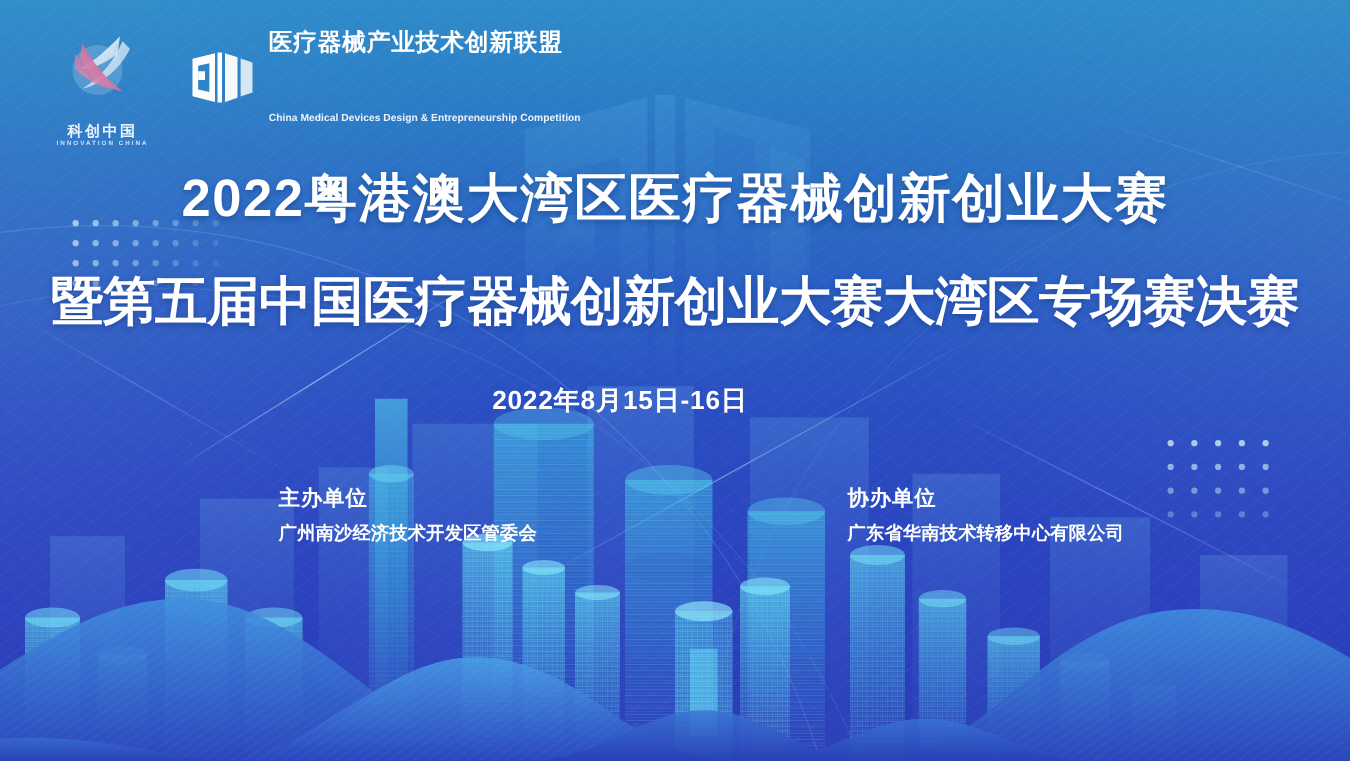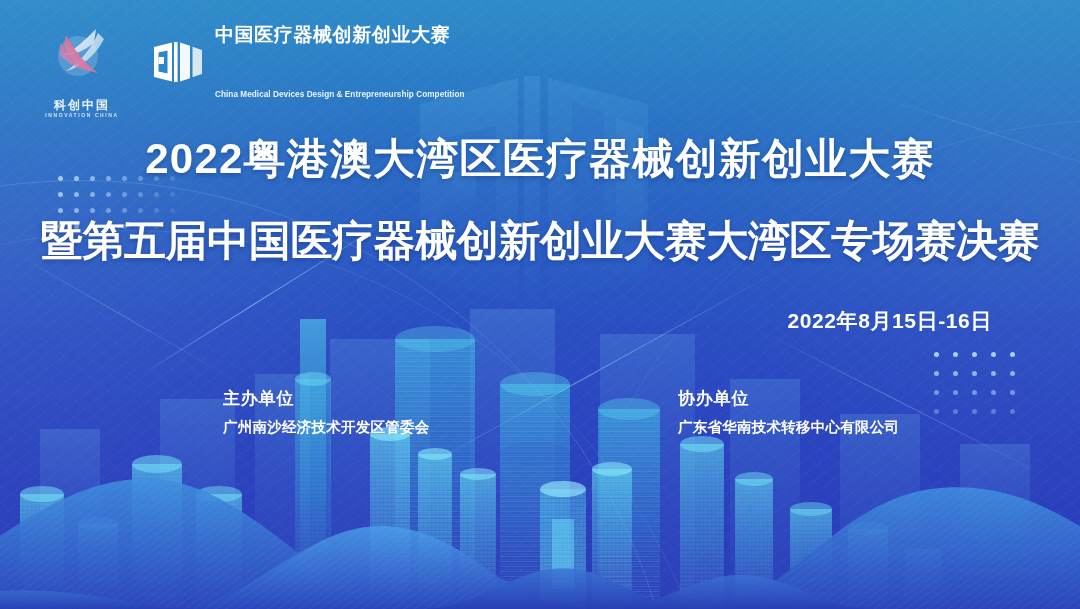--- a/index.html
+++ b/index.html
@@ -178,21 +178,21 @@
     color: #ffffff;
     letter-spacing: -0.4px;
     line-height: 1;
     white-space: nowrap;
     text-shadow: 0 2px 5px rgba(10,30,90,.35);
   }
   .date-line {
     position: absolute;
     left: 0; top: 310px;
     width: 992px;
-    text-align: right;
+    text-align: center;
     font-size: 21px;
     font-weight: 700;
     color: #ffffff;
     letter-spacing: .6px;
     line-height: 1;
     white-space: nowrap;
   }
 
   
   .org-block { position: absolute; z-index: 7; }
@@ -531,21 +531,21 @@
           <path d="M6.5 16.5 L15.5 14.5 L15.5 37.5 L6.5 35.5 Z" fill="#2e86c6"></path>
           <path d="M6.5 21 L12 21 L12 28 L6.5 28 Z" fill="#ffffff"></path>
 
           <rect x="22" y="6" width="3.6" height="40" fill="#ffffff"></rect>
 
           <path d="M28 6.5 L38 9.8 L38 42.2 L28 45.5 Z" fill="#ffffff" opacity=".95"></path>
           <path d="M40.5 10.8 L50 14 L50 38 L40.5 41.2 Z" fill="#ffffff" opacity=".8"></path>
         </svg>
       </div>
       <div>
-        <div class="txt-cn">中国医疗器械创新创业大赛</div>
+        <div class="txt-cn">医疗器械产业技术创新联盟</div>
         <div class="txt-en">China Medical Devices Design &amp; Entrepreneurship Competition</div>
       </div>
     </div>
   </div>
 
   <div class="titles">
     <div class="title-1">2022粤港澳大湾区医疗器械创新创业大赛</div>
     <div class="title-2">暨第五届中国医疗器械创新创业大赛大湾区专场赛决赛</div>
     <div class="date-line">2022年8月15日-16日</div>
   </div>

